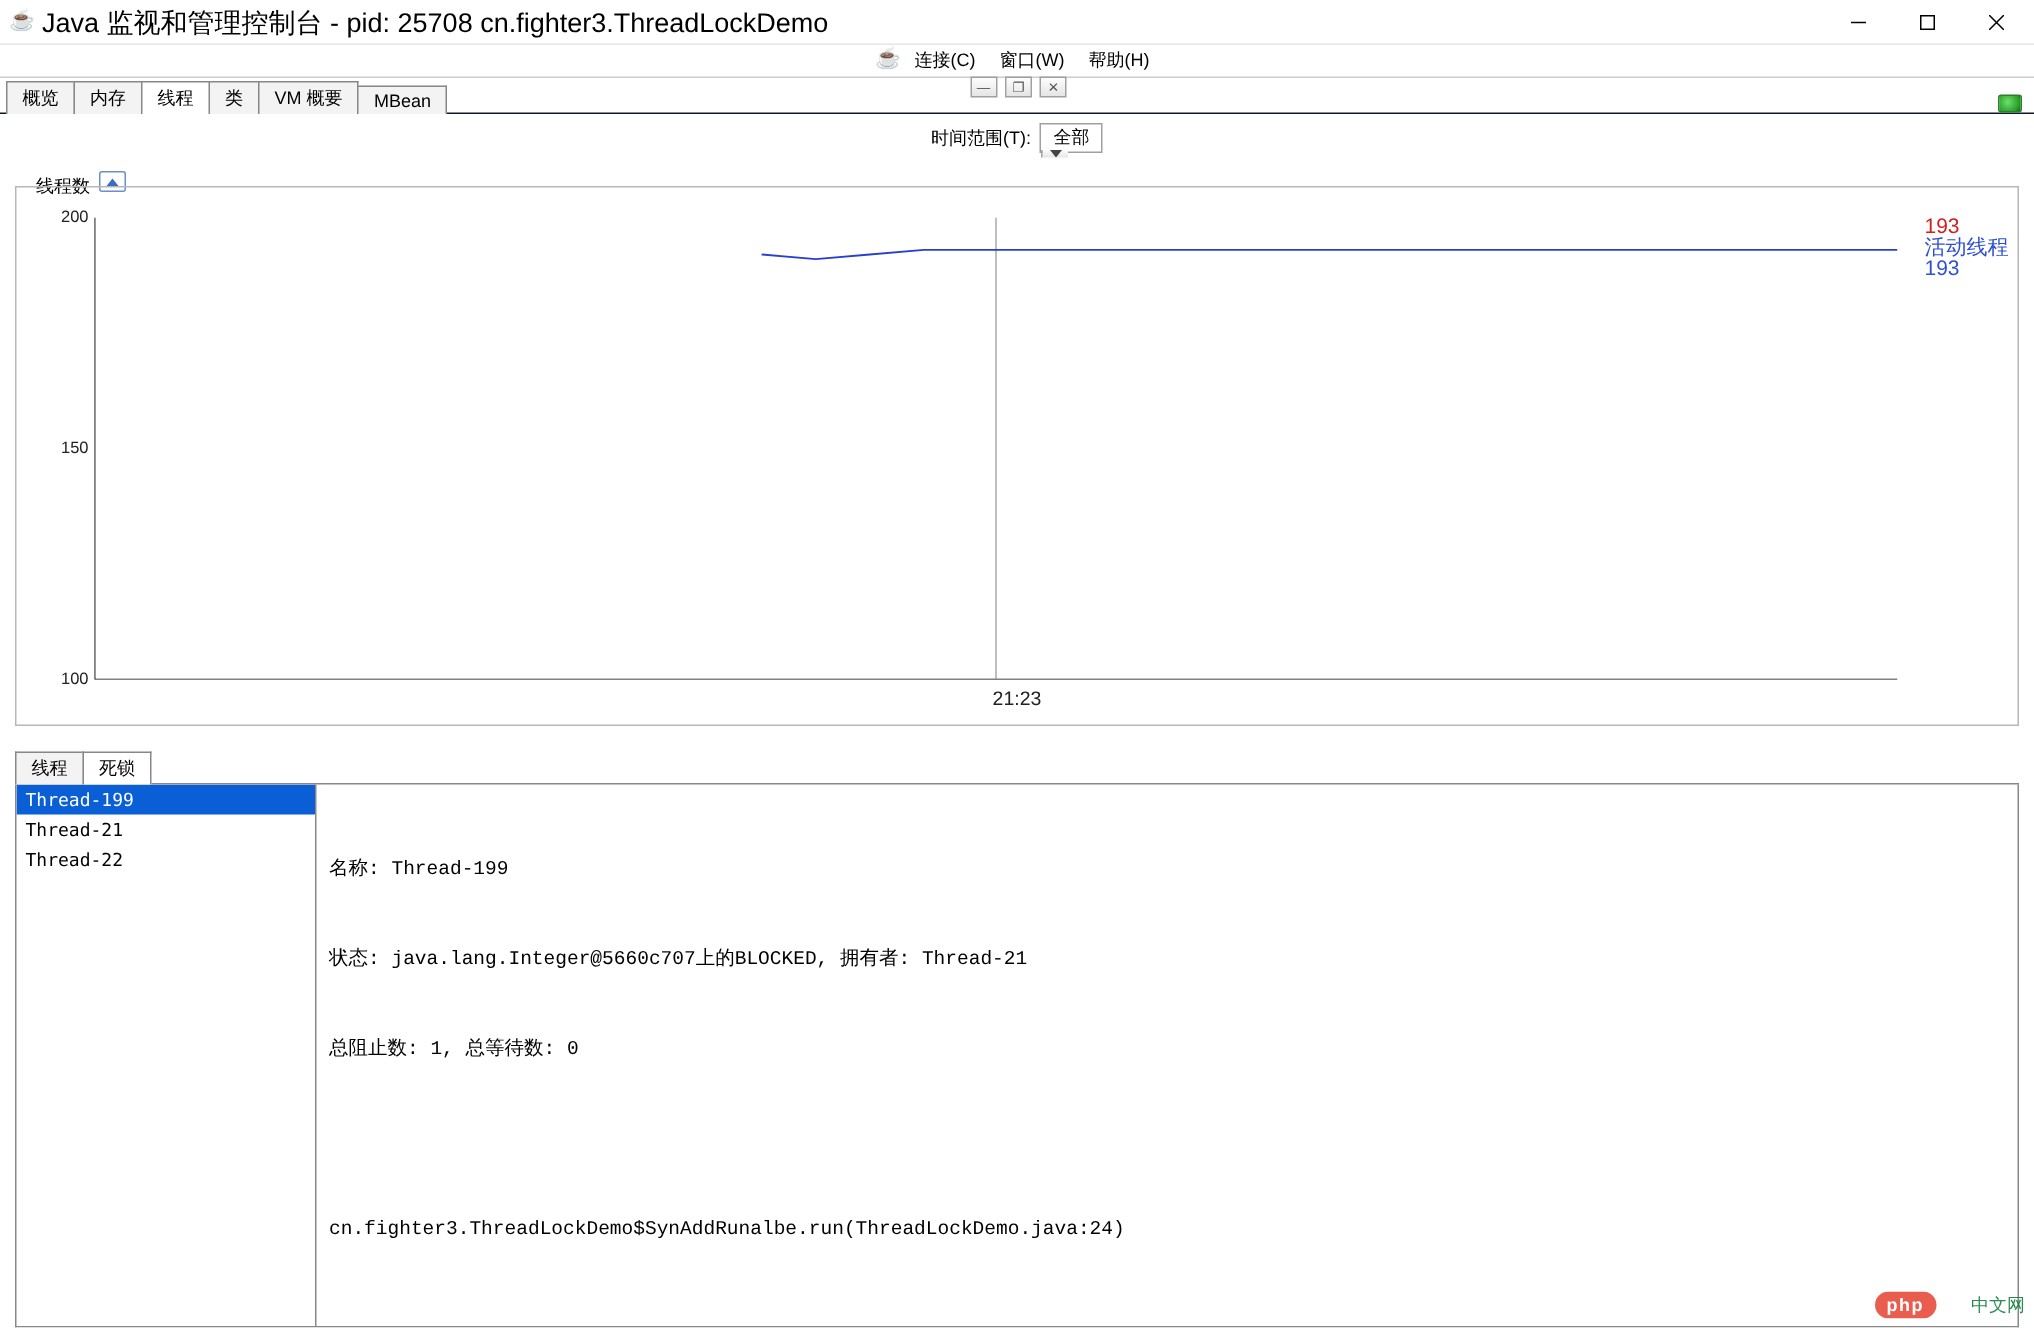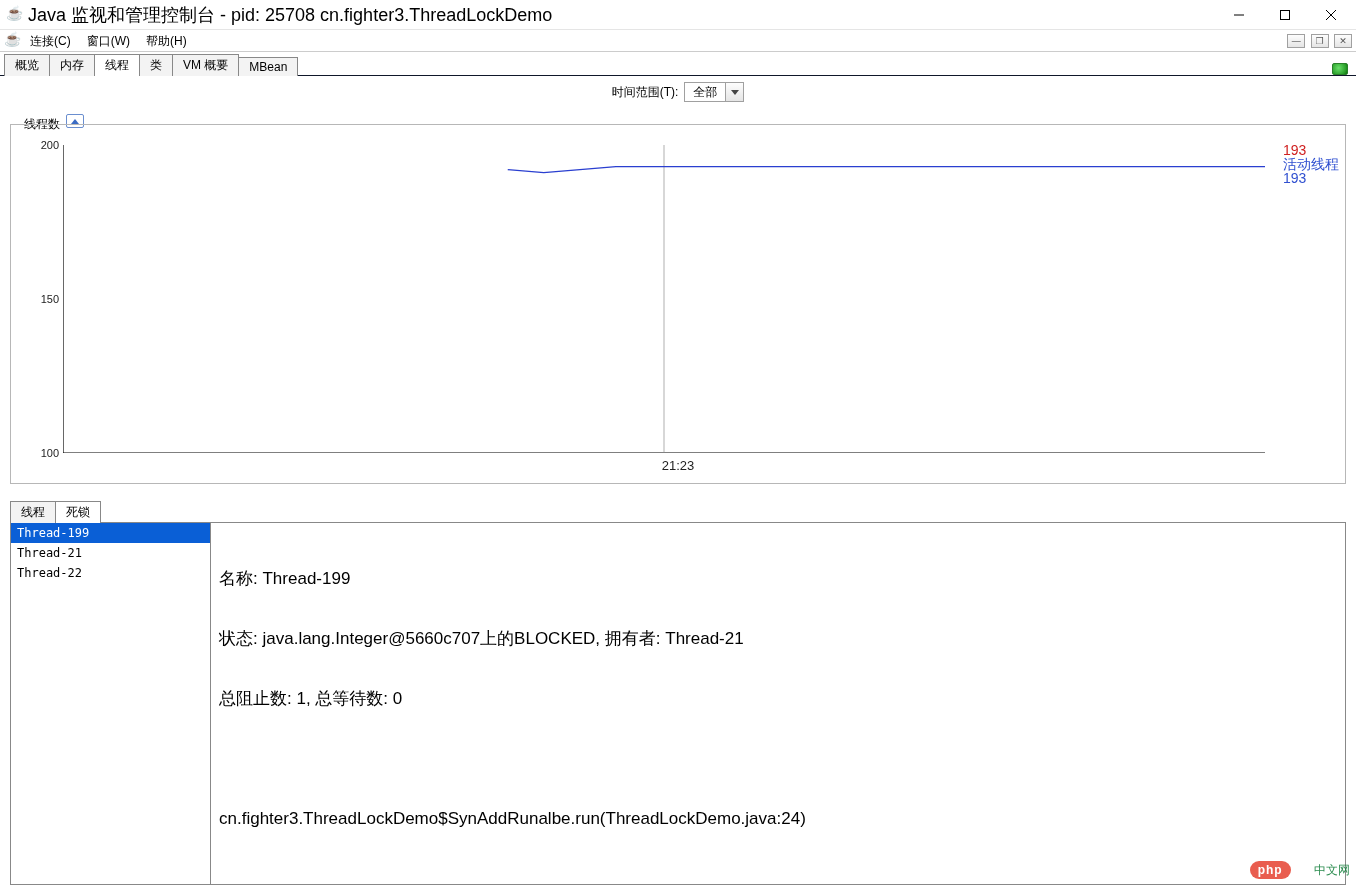--- a/index.html
+++ b/index.html
@@ -36,20 +36,21 @@
 }
 .win-btn svg { width: 10px; height: 10px; }
 
 
 .menubar {
   height: 22px;
   display: flex;
   align-items: center;
   padding: 0 4px;
   border-bottom: 1px solid #ccc;
+  flex-direction: column;
 }
 .menubar .menu-left { display: flex; align-items: center; gap: 4px; flex: 1; }
 .menu-item { padding: 0 6px; line-height: 20px; }
 .mini-btn {
   width: 18px; height: 14px;
   border: 1px solid #a0a0a0;
   background: linear-gradient(#fdfdfd,#e5e5e5);
   display: inline-flex; align-items: center; justify-content: center;
   font-size: 9px; color: #555; margin-left: 2px;
 }
@@ -83,24 +84,25 @@
 
 .time-row {
   height: 32px;
   display: flex;
   align-items: center;
   justify-content: center;
   gap: 6px;
 }
 .combo {
   display: inline-flex;
-  align-items: center;
+  align-items: flex-start;
   border: 1px solid #a0a0a0;
   height: 20px;
   background: #fff;
+  flex-direction: column;
 }
 .combo .combo-text { padding: 0 8px; }
 .combo .combo-btn {
   width: 18px; height: 100%;
   border-left: 1px solid #a0a0a0;
   background: linear-gradient(#fdfdfd,#e5e5e5);
   display: flex; align-items: center; justify-content: center;
 }
 .combo .combo-btn::after {
   content: "";
@@ -192,22 +194,22 @@
   padding: 2px 6px;
   font-family: "SimSun", monospace;
   font-size: 12px;
   line-height: 16px;
   white-space: nowrap;
 }
 .thread-item.selected { background: #0a5fd6; color: #fff; }
 .detail-pane {
   flex: 1;
   padding: 6px 8px;
-  font-family: Liberation Sans, sans-serif;
-  font-size: 17px;
+  font-family: Liberation Mono, monospace;
+  font-size: 13px;
   line-height: 20px;
   overflow: auto;
   white-space: pre-wrap;
 }
 .detail-line { }
 .watermark {
   position: fixed;
   right: 6px;
   bottom: 6px;
   opacity: 0.9;

